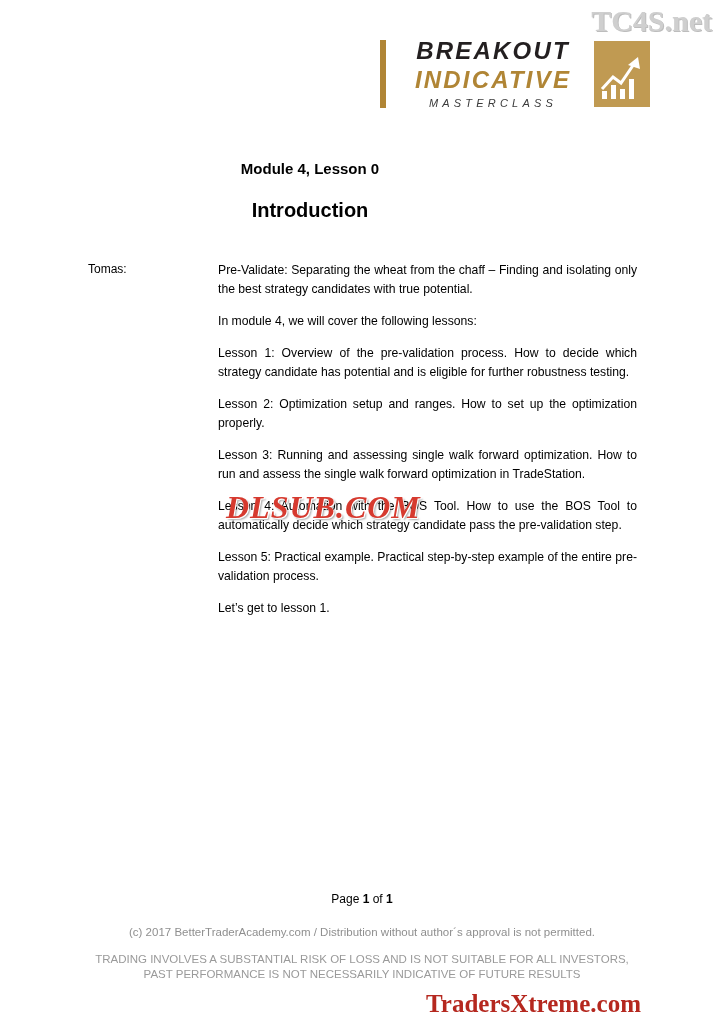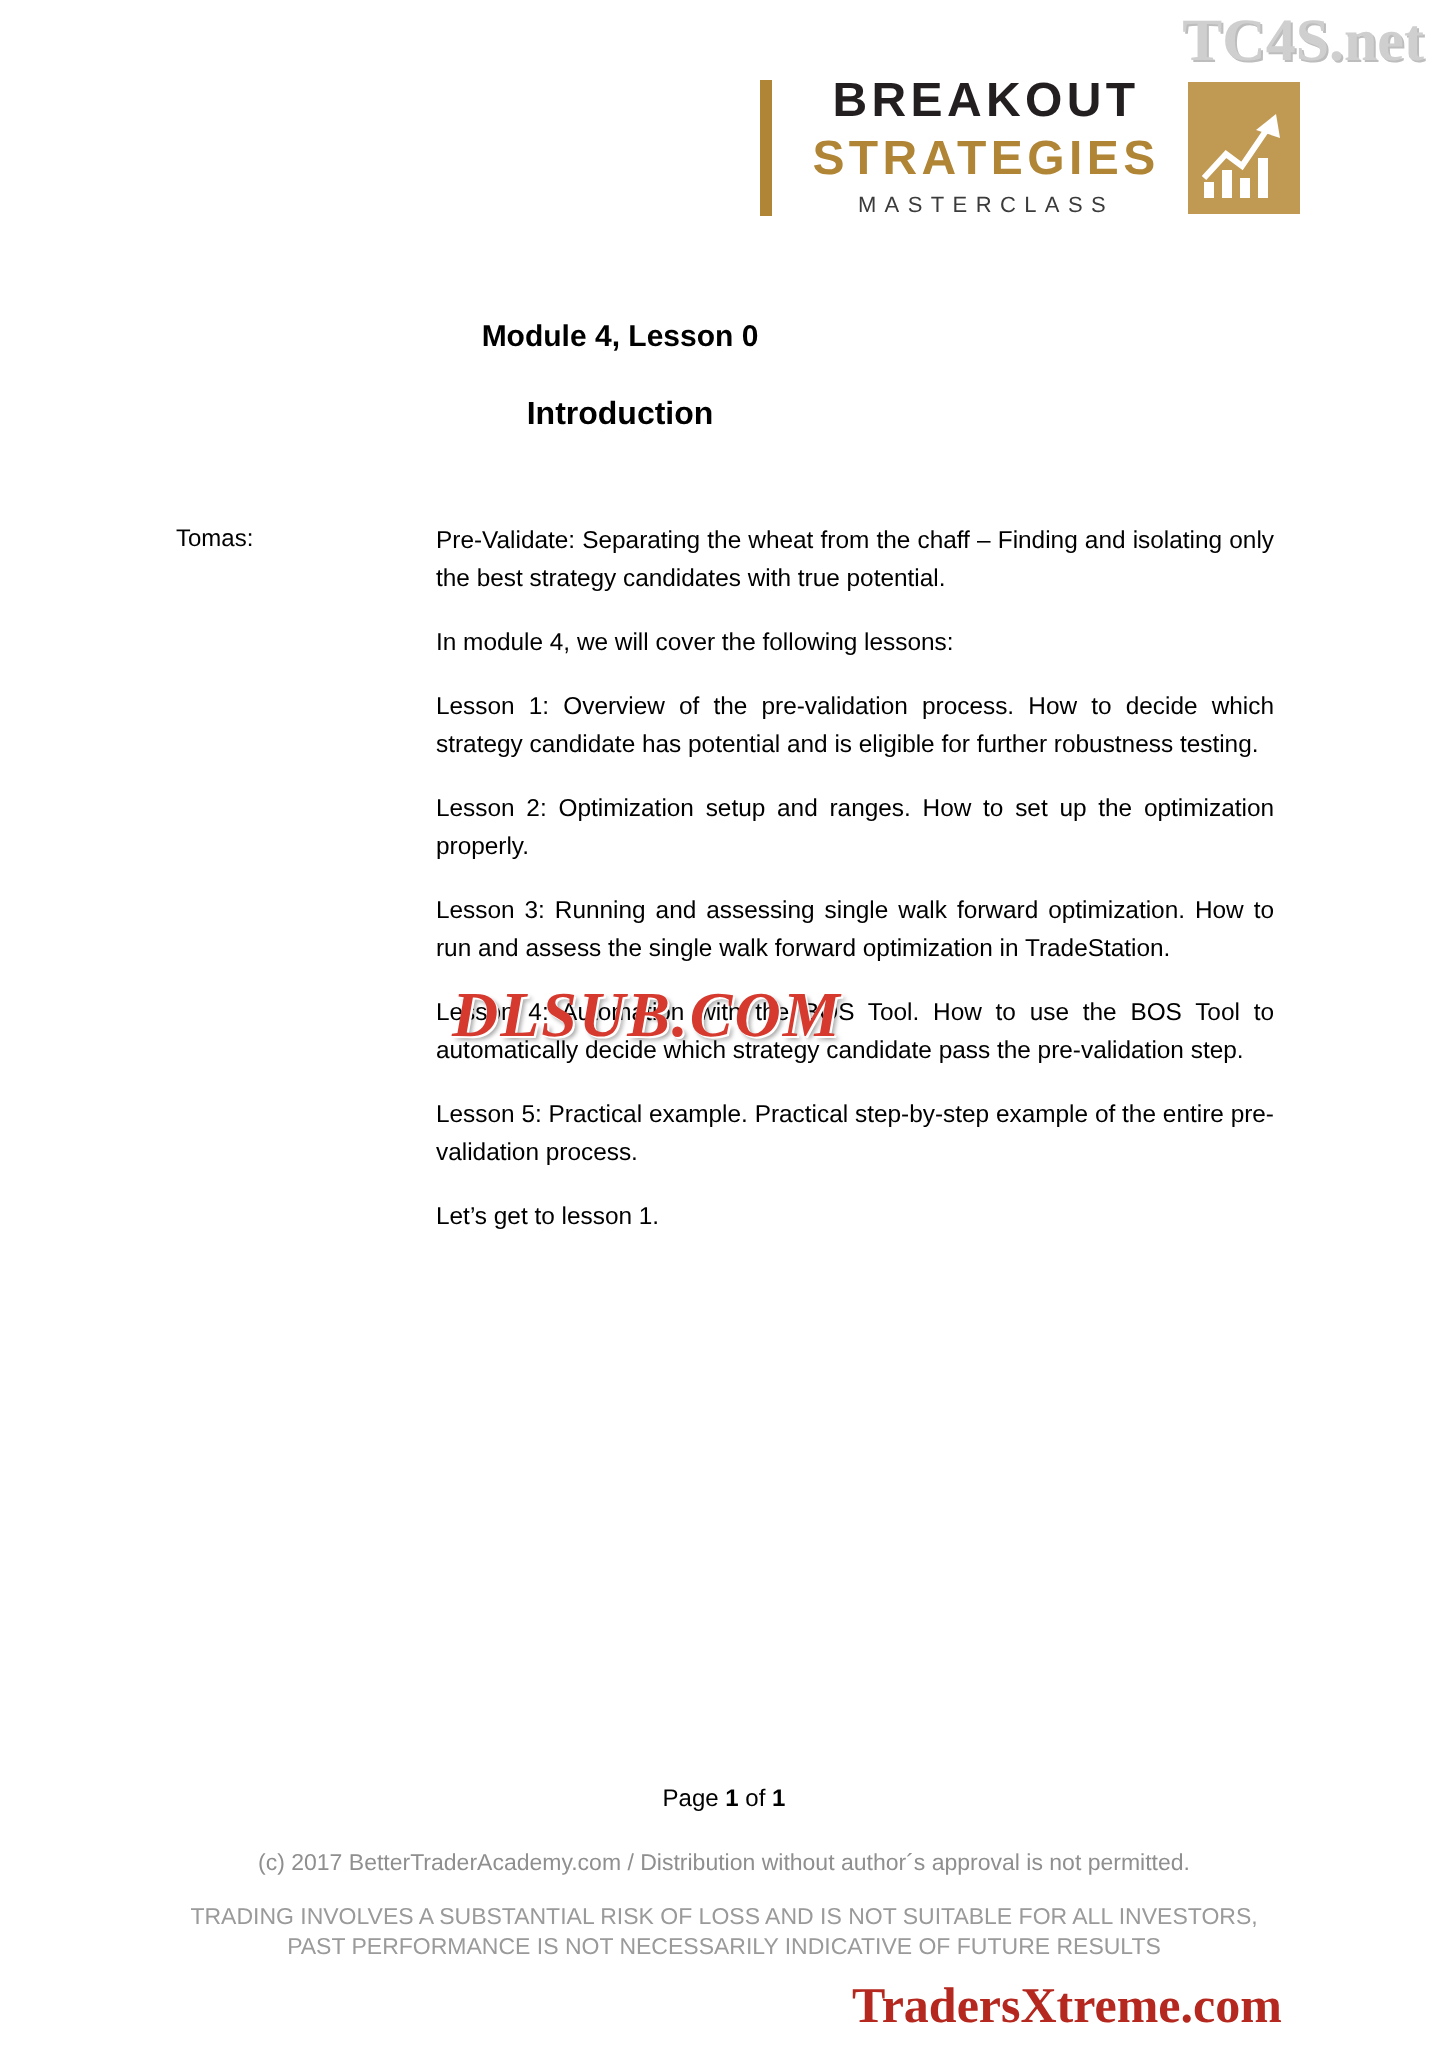--- a/index.html
+++ b/index.html
@@ -62,20 +62,21 @@
     user-select: none;
   }
 
   
   .logo {
     position: absolute;
     left: 380px;
     top: 36px;
     width: 270px;
     height: 76px;
+    font-style: italic;
   }
   .logo-bar {
     position: absolute;
     left: 0;
     top: 4px;
     width: 6px;
     height: 68px;
     background: #b08535;
   }
   .logo-text {
@@ -132,21 +133,21 @@
   .title-line1 {
     font-family: "Liberation Sans", sans-serif;
     font-weight: bold;
     font-size: 15px;
     color: #000000;
     margin-bottom: 22px;
   }
   .title-line2 {
     font-family: "Liberation Sans", sans-serif;
     font-weight: bold;
-    font-size: 16px;
+    font-size: 20px;
     color: #000000;
   }
 
   
   .speaker {
     position: absolute;
     left: 88px;
     top: 262px;
     font-family: "Liberation Sans", sans-serif;
     font-size: 12px;
@@ -207,21 +208,21 @@
 </style>
 </head>
 <body>
 
 <div class="page">
 
   <div class="logo">
     <div class="logo-bar"></div>
     <div class="logo-text">
       <div class="logo-l1">BREAKOUT</div>
-      <div class="logo-l2">STRATEGIES</div>
+      <div class="logo-l2">INDICATIVE</div>
       <div class="logo-l3">MASTERCLASS</div>
     </div>
     <div class="logo-mark">
       <svg width="56" height="66" viewBox="0 0 56 66">
         <polyline points="8,48 19,36 27,42 42,20" stroke="#ffffff" stroke-width="3" fill="none"></polyline>
         <polygon points="44,16 46,28 34,24" fill="#ffffff"></polygon>
         <rect x="8" y="50" width="5" height="8" fill="#ffffff"></rect>
         <rect x="17" y="44" width="5" height="14" fill="#ffffff"></rect>
         <rect x="26" y="48" width="5" height="10" fill="#ffffff"></rect>
         <rect x="35" y="38" width="5" height="20" fill="#ffffff"></rect>

